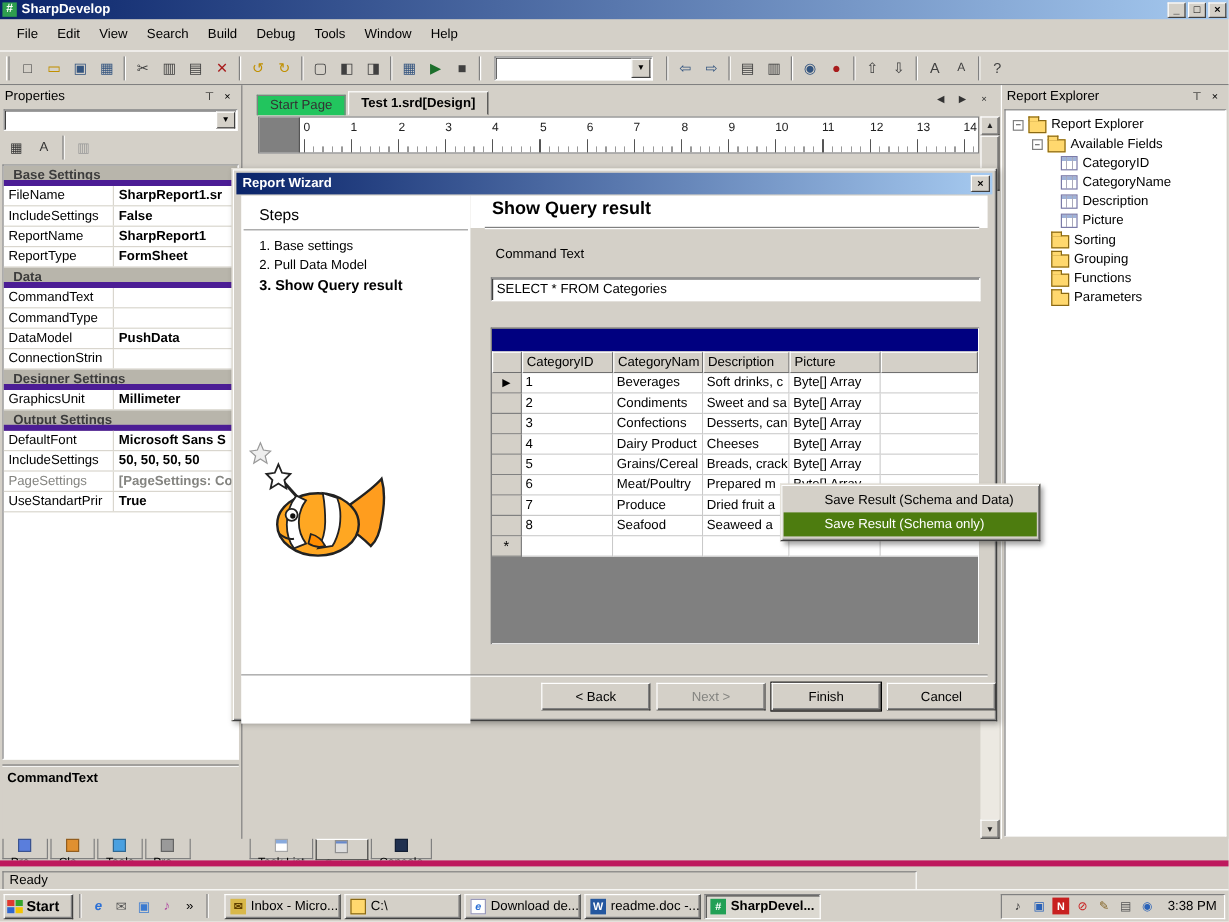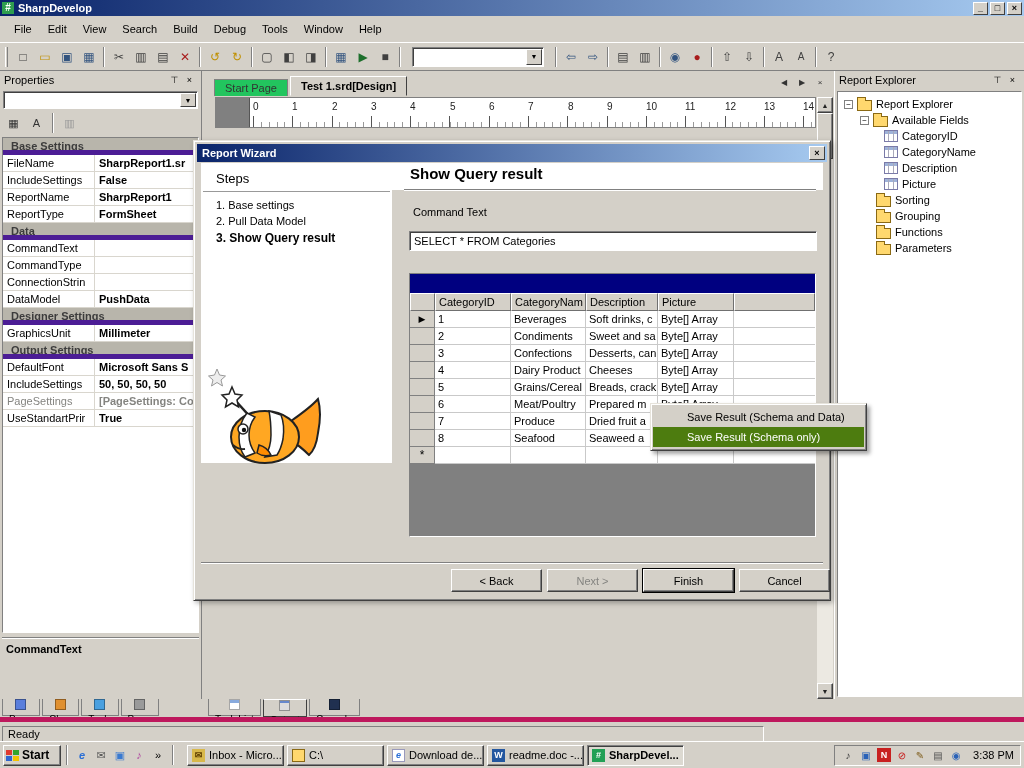--- a/index.html
+++ b/index.html
@@ -100,21 +100,21 @@
   
   .wizard { position:absolute; left:193px; top:140px; width:638px; height:461px; background:#d4d0c8;
     border:1px solid; border-color:#e6e3db #404040 #404040 #e6e3db;
     box-shadow:inset 1px 1px 0 #fff, inset -1px -1px 0 #808080, 2px 2px 5px rgba(0,0,0,.3); }
   .wtitle { position:absolute; left:3px; top:3px; right:3px; height:18px;
     background:linear-gradient(90deg,#0a246a,#a6caf0); color:#fff; font-weight:bold;
     display:flex; align-items:center; padding-left:5px; }
   .wclose { position:absolute; right:2px; top:2px; width:16px; height:14px; background:#d4d0c8; color:#000;
     font-size:9px; line-height:12px; text-align:center; font-weight:bold;
     border:1px solid; border-color:#fff #404040 #404040 #fff; }
-  .wleft { position:absolute; left:7px; top:22px; width:191px; height:300px; background:#fff; }
+  .wleft { position:absolute; left:7px; top:22px; width:191px; height:440px; background:#fff; }
   .wsteps-title { position:absolute; left:15px; top:8px; font-size:13px; }
   .wsteps-line { position:absolute; left:2px; right:2px; top:28px; border-top:1px solid #999; }
   .wstep { position:absolute; left:15px; font-size:11px; }
   .wstep.b { font-weight:bold; font-size:12px; }
   .wfish { position:absolute; left:2px; top:200px; }
   .wheader { position:absolute; left:198px; top:22px; right:7px; height:27px; background:#fff; }
   .wptitle { position:absolute; left:18px; top:2px; font-size:15px; font-weight:bold; }
   .wline { position:absolute; left:210px; top:48px; width:412px; border-top:1px solid #808080; box-shadow:0 1px 0 #fff; }
   .wcmdlabel { position:absolute; left:219px; top:65px; }
   .wcmdinput { position:absolute; left:215px; top:90px; width:408px; height:20px; background:#fff;
@@ -344,26 +344,26 @@
         </div>
       <div class="prow">
           <span class="pl">CommandText</span>
           <span class="pv"></span>
         </div>
       <div class="prow">
           <span class="pl">CommandType</span>
           <span class="pv"></span>
         </div>
       <div class="prow">
+          <span class="pl">DataModel</span>
+          <span class="pv">PushData</span>
+        </div>
+      <div class="prow">
           <span class="pl">ConnectionStrin</span>
           <span class="pv"></span>
-        </div>
-      <div class="prow">
-          <span class="pl">DataModel</span>
-          <span class="pv">PushData</span>
         </div>
       <div class="prow cat">
           <span class="pl" style="width:auto;border:none">Designer Settings</span>
         </div>
       <div class="prow">
           <span class="pl">GraphicsUnit</span>
           <span class="pv">Millimeter</span>
         </div>
       <div class="prow cat">
           <span class="pl" style="width:auto;border:none">Output Settings</span>

